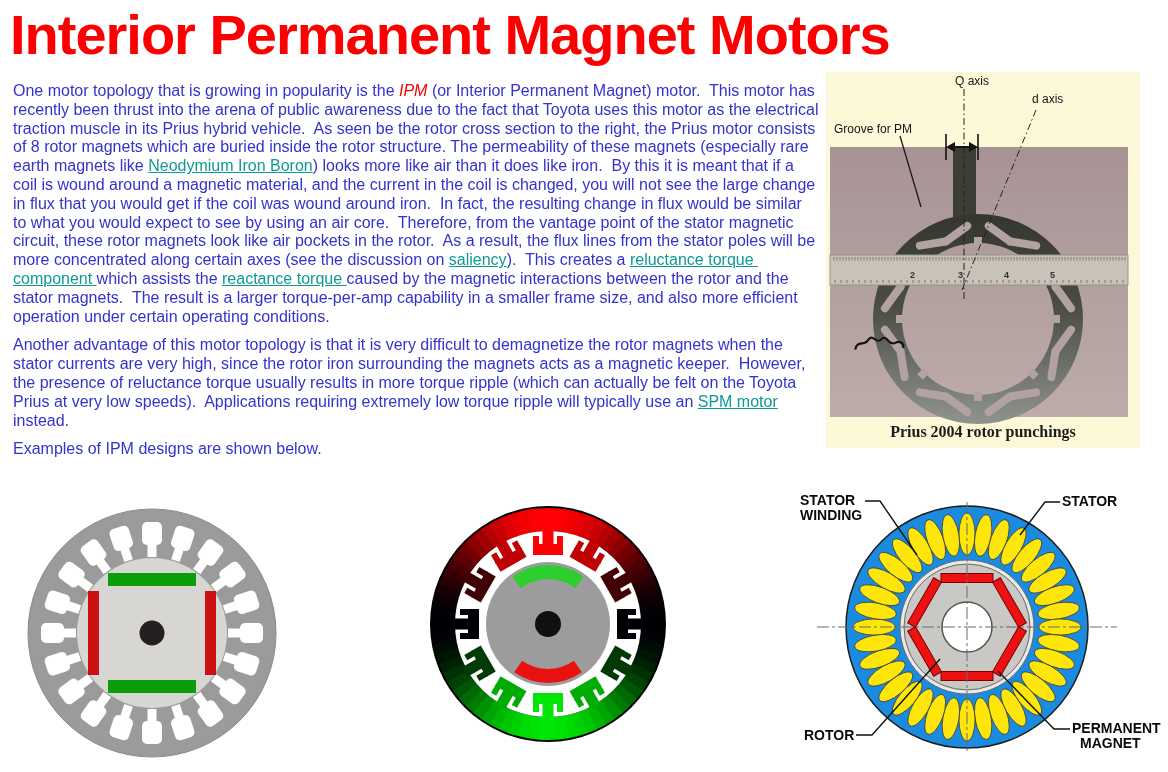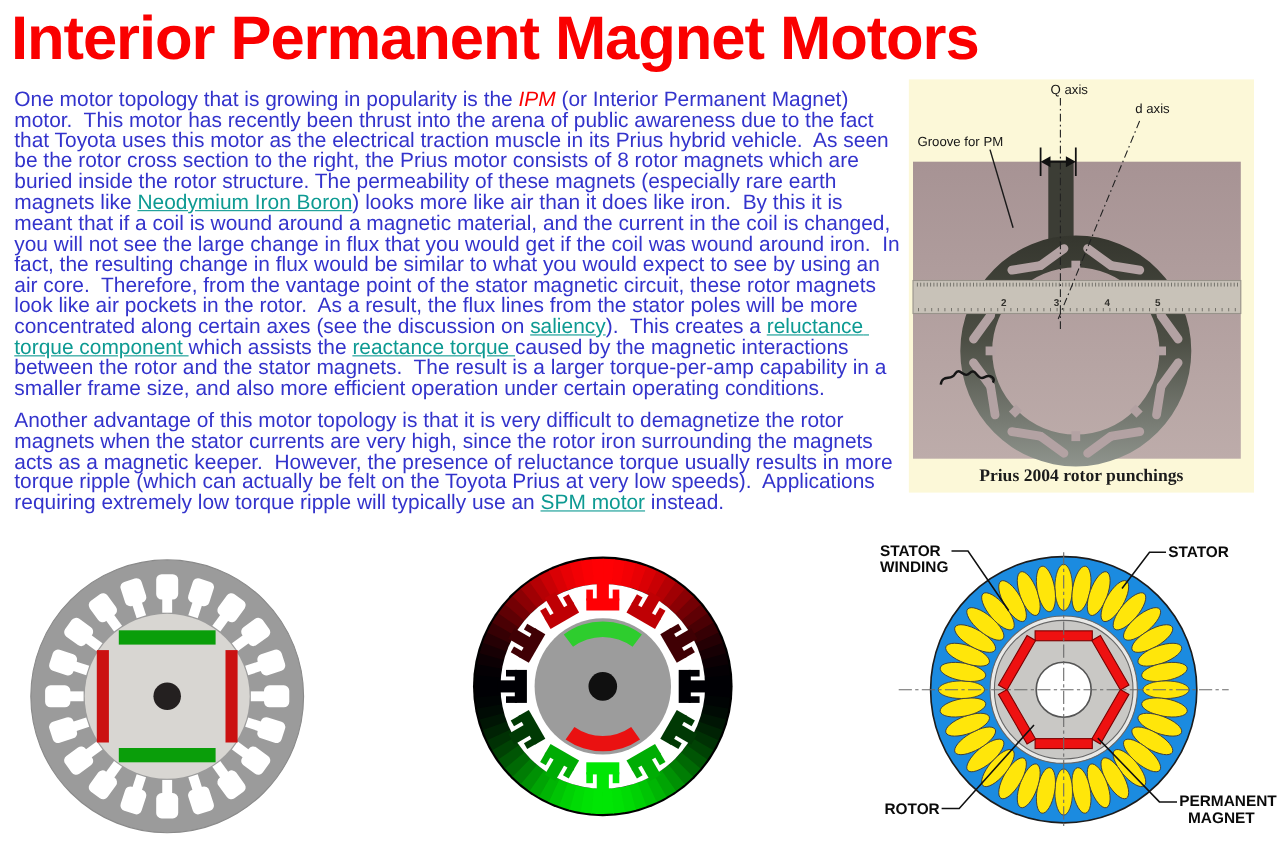--- a/index.html
+++ b/index.html
@@ -2,36 +2,37 @@
 <html><head>
 <meta charset="utf-8">
 <style>
   html,body{margin:0;padding:0;background:#ffffff;}
   body{width:1168px;height:772px;position:relative;overflow:hidden;
        font-family:"Liberation Sans",sans-serif;}
   .page-title{position:absolute;left:10px;top:2px;margin:0;
       font-size:56px;font-weight:bold;letter-spacing:-1px;color:#fa0000;
       white-space:nowrap;text-align:right;}
   .content{position:absolute;left:13px;top:82px;width:806px;
-      font-size:19px;line-height:18.8px;color:#3333cc;}
+      font-size:16px;line-height:18.8px;color:#3333cc;}
   .content p{margin:0 0 10px 0;white-space:pre-wrap;}
   .ipm{color:#fa0000;font-style:italic;}
   .lnk{color:#0d9a92;text-decoration:underline;cursor:pointer;}
   .fig,.diag{position:absolute;}
   svg text{font-family:"Liberation Sans",sans-serif;}
   .caption-serif{font-family:"Liberation Serif",serif;font-weight:bold;}
 </style>
 </head>
 <body>
 
 <h1 class="page-title">Interior Permanent Magnet Motors</h1>
 
 <div class="content">
   <p><span>One motor topology that is growing in popularity is the </span><em class="ipm">IPM</em><span> (or Interior Permanent Magnet) motor.  This motor has recently been thrust into the arena of public awareness due to the fact that Toyota uses this motor as the electrical traction muscle in its Prius hybrid vehicle.  As seen be the rotor cross section to the right, the Prius motor consists of 8 rotor magnets which are buried inside the rotor structure. The permeability of these magnets (especially rare earth magnets like </span><a class="lnk">Neodymium Iron Boron</a><span>) looks more like air than it does like iron.  By this it is meant that if a coil is wound around a magnetic material, and the current in the coil is changed, you will not see the large change in flux that you would get if the coil was wound around iron.  In fact, the resulting change in flux would be similar to what you would expect to see by using an air core.  Therefore, from the vantage point of the stator magnetic circuit, these rotor magnets look like air pockets in the rotor.  As a result, the flux lines from the stator poles will be more concentrated along certain axes (see the discussion on </span><a class="lnk">saliency</a><span>).  This creates a </span><a class="lnk">reluctance torque component </a><span>which assists the </span><a class="lnk">reactance torque </a><span>caused by the magnetic interactions between the rotor and the stator magnets.  The result is a larger torque-per-amp capability in a smaller frame size, and also more efficient operation under certain operating conditions.</span></p>
   <p><span>Another advantage of this motor topology is that it is very difficult to demagnetize the rotor magnets when the stator currents are very high, since the rotor iron surrounding the magnets acts as a magnetic keeper.  However, the presence of reluctance torque usually results in more torque ripple (which can actually be felt on the Toyota Prius at very low speeds).  Applications requiring extremely low torque ripple will typically use an </span><a class="lnk">SPM motor</a><span> instead.</span></p>
+  <p>Examples of IPM designs are shown below.</p>
 </div>
 
 <svg id="prius" class="fig" style="left:826px;top:72px" width="314" height="376" viewBox="0 0 314 376">
   <defs>
     <linearGradient id="ringGrad" x1="0" y1="0" x2="0" y2="1">
       <stop offset="0" stop-color="#35362e"></stop>
         <stop offset="0.45" stop-color="#4c4e44"></stop>
       <stop offset="1" stop-color="#8f948d"></stop>
     </linearGradient>
     <linearGradient id="photoGrad" x1="0" y1="0" x2="0" y2="1">

